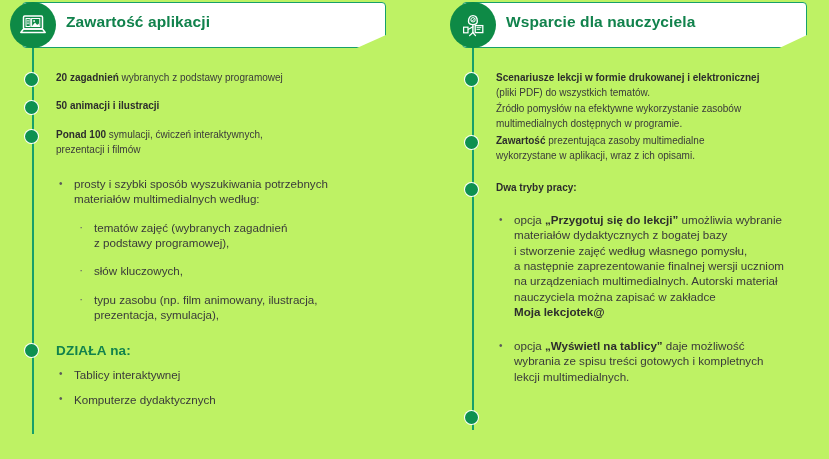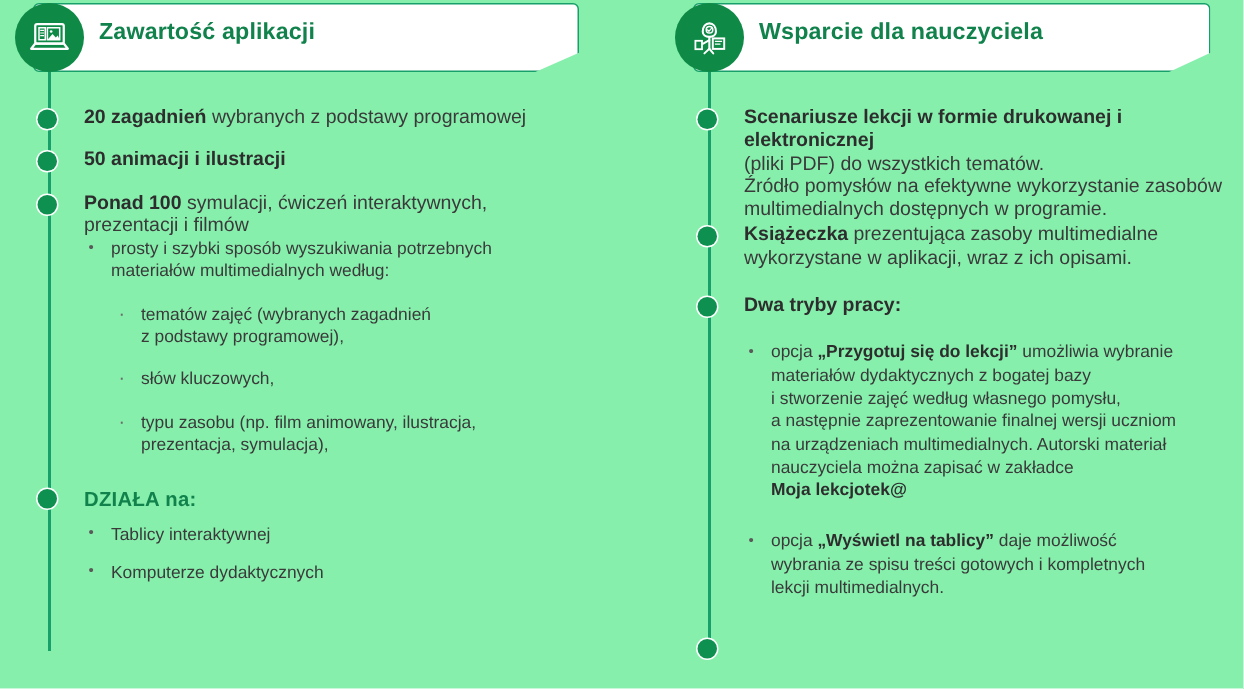--- a/index.html
+++ b/index.html
@@ -6,21 +6,21 @@
   html, body {
     margin: 0; padding: 0;
     width: 829px; height: 459px;
     background: #ffffff;
     font-family: "Liberation Sans", sans-serif;
     overflow: hidden;
   }
   .page {
     position: relative;
     width: 829px; height: 459px;
-    background: #86efac;
+    background: #bef264;
   }
 
   
   .column {
     position: absolute;
     top: 0;
     width: 400px;
     height: 459px;
   }
   .column.left  { left: 0px; width: 410px; }
@@ -98,21 +98,21 @@
     position: absolute;
     left: 25px;
     top: 3px;
     width: 13px;
     height: 13px;
     border-radius: 50%;
     background: #0e9150;
     box-shadow: 0 0 0 1px #ffffff;
   }
   .item-text {
-    font-size: 13px;
+    font-size: 10px;
     line-height: 15.3px;
     color: #3a3a3a;
     white-space: pre-line;
   }
   .item-text.green-bold {
     font-weight: bold;
     color: #11824c;
     font-size: 13.5px;
     letter-spacing: 0.2px;
   }
@@ -120,21 +120,21 @@
 
   
   .sublist {
     margin: 0;
     padding: 0;
     list-style: none;
   }
   .subitem {
     position: relative;
     padding-left: 18px;
-    margin-top: 1px;
+    margin-top: 19px;
     font-size: 11.6px;
     line-height: 15.3px;
     color: #3a3a3a;
     white-space: pre-line;
   }
   .subitem::before {
     content: "\2022";
     position: absolute;
     left: 3px;
     top: -0.5px;
@@ -256,21 +256,21 @@
         <li class="item" style="margin-bottom:2px;">
           <span class="dot"></span>
           <div class="item-text"><b>Scenariusze lekcji w formie drukowanej i elektronicznej</b><span>
 (pliki PDF) do wszystkich tematów.
 Źródło pomysłów na efektywne wykorzystanie zasobów
 multimedialnych dostępnych w programie.</span></div>
         </li>
 
         <li class="item" style="margin-bottom:16px;">
           <span class="dot"></span>
-          <div class="item-text"><b>Książeczka</b><span> prezentująca zasoby multimedialne
+          <div class="item-text"><b>Zawartość</b><span> prezentująca zasoby multimedialne
 wykorzystane w aplikacji, wraz z ich opisami.</span></div>
         </li>
 
         <li class="item" style="margin-bottom:22px;">
           <span class="dot"></span>
           <div class="item-text"><b>Dwa tryby pracy:</b></div>
           <ul class="sublist">
             <li class="subitem" style="margin-top:17px;">opcja <b>„Przygotuj się do lekcji”</b> umożliwia wybranie<br>materiałów dydaktycznych z bogatej bazy<br>i stworzenie zajęć według własnego pomysłu,<br>a następnie zaprezentowanie finalnej wersji uczniom<br>na urządzeniach multimedialnych. Autorski materiał<br>nauczyciela można zapisać w zakładce<br><b>Moja lekcjotek@</b></li>
             <li class="subitem" style="margin-top:19px;">opcja <b>„Wyświetl na tablicy”</b> daje możliwość<br>wybrania ze spisu treści gotowych i kompletnych<br>lekcji multimedialnych.</li>
           </ul>

